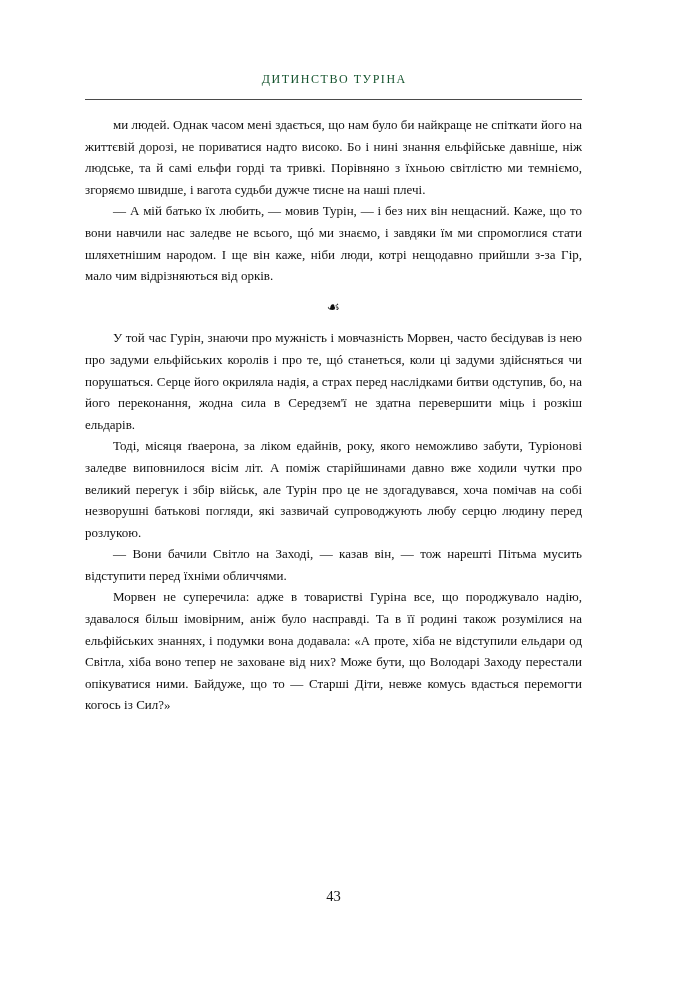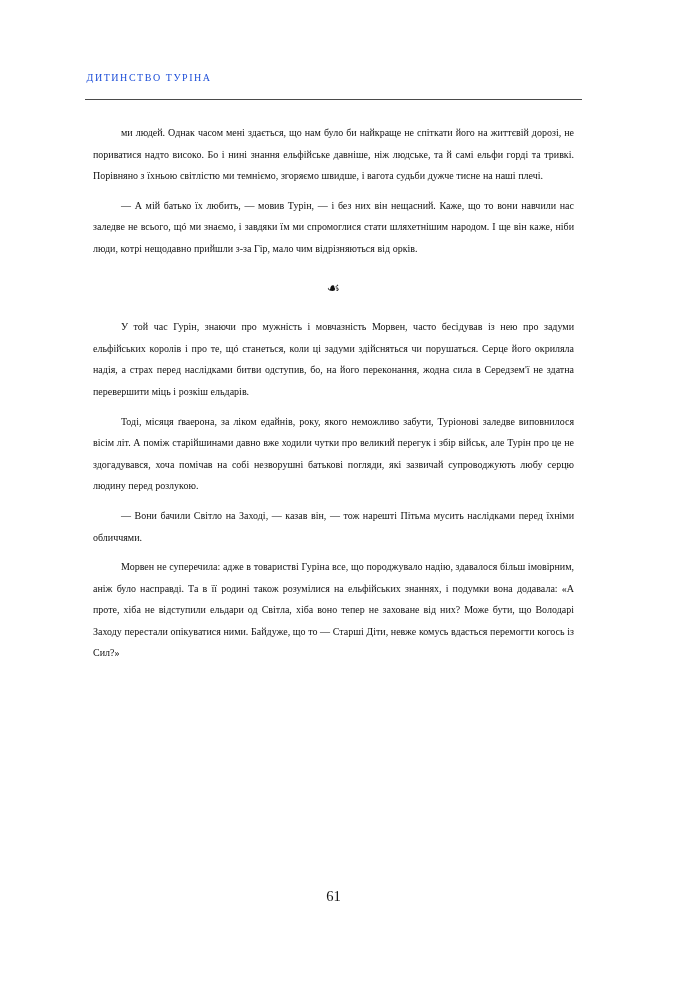--- a/index.html
+++ b/index.html
@@ -23,25 +23,25 @@
     height: 1000px;
     box-sizing: border-box;
   }
 
   
   .running-head {
     position: absolute;
     left: 85px;
     top: 72px;
     width: 497px;
-    text-align: left;
-    font-size: 10px;
+    text-align: center;
+    font-size: 12px;
     letter-spacing: 1.55px;
     text-indent: 1.55px;
-    color: #1d4ed8;
+    color: #14532d;
     font-variant: normal;
     white-space: nowrap;
   }
 
   .head-rule {
     position: absolute;
     left: 85px;
     top: 99px;
     width: 497px;
     height: 1px;
@@ -50,22 +50,22 @@
 
   
   .textblock {
     position: absolute;
     left: 85px;
     top: 114px;
     width: 497px;
   }
 
   .para {
-    margin: 8px;
-    font-size: 10px;
+    margin: 0;
+    font-size: 13px;
     line-height: 21.6px;
     text-align: justify;
     text-indent: 28px;
     hyphens: manual;
     word-spacing: 0.1px;
   }
 
   
   .ornament {
     margin: 0;
@@ -107,20 +107,20 @@
 
     <p class="para">ми людей. Однак часом мені здається, що нам було би найкраще не спіткати його на життєвій дорозі, не пориватися надто високо. Бо і нині знання ельфійське давніше, ніж людське, та й самі ельфи горді та тривкі. Порівняно з їхньою світлістю ми темніємо, згоряємо швидше, і вагота судьби дужче тисне на наші плечі.</p>
     <p class="para">— А мій батько їх любить, — мовив Турін, — і без них він нещасний. Каже, що то вони навчили нас заледве не всього, щó ми знаємо, і завдяки їм ми спромоглися стати шляхетнішим народом. І ще він каже, ніби люди, котрі нещодавно прийшли з-за Гір, мало чим відрізняються від орків.</p>
 
     <div class="ornament">
       <span class="glyph">☙</span>
     </div>
 
     <p class="para">У той час Гурін, знаючи про мужність і мовчазність Морвен, часто бесідував із нею про задуми ельфійських королів і про те, щó станеться, коли ці задуми здійсняться чи порушаться. Серце його окриляла надія, а страх перед наслідками битви одступив, бо, на його переконання, жодна сила в Середзем'ї не здатна перевершити міць і розкіш ельдарів.</p>
     <p class="para">Тоді, місяця ґваерона, за ліком едайнів, року, якого неможливо забути, Туріонові заледве виповнилося вісім літ. А поміж старійшинами давно вже ходили чутки про великий перегук і збір військ, але Турін про це не здогадувався, хоча помічав на собі незворушні батькові погляди, які зазвичай супроводжують любу серцю людину перед розлукою.</p>
-    <p class="para">— Вони бачили Світло на Заході, — казав він, — тож нарешті Пітьма мусить наслідками перед їхніми обличчями.</p>
+    <p class="para">— Вони бачили Світло на Заході, — казав він, — тож нарешті Пітьма мусить відступити перед їхніми обличчями.</p>
     <p class="para">Морвен не суперечила: адже в товаристві Гуріна все, що породжувало надію, здавалося більш імовірним, аніж було насправді. Та в її родині також розумілися на ельфійських знаннях, і подумки вона додавала: «А проте, хіба не відступили ельдари од Світла, хіба воно тепер не заховане від них? Може бути, що Володарі Заходу перестали опікуватися ними. Байдуже, що то — Старші Діти, невже комусь вдасться перемогти когось із Сил?»</p>
 
   </div>
 
-  <div class="folio">61</div>
+  <div class="folio">43</div>
 
 </div>
 
 </body></html>

